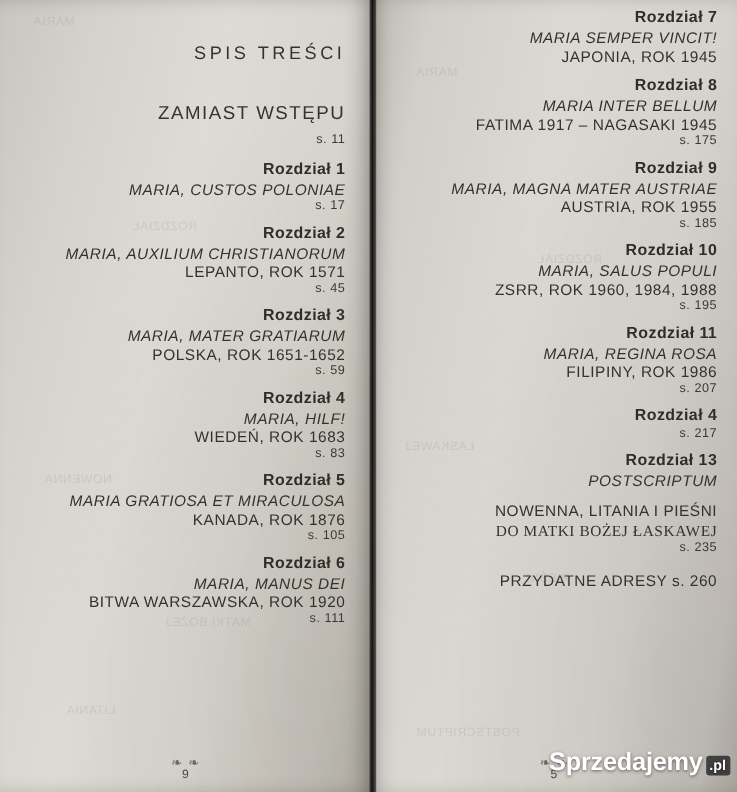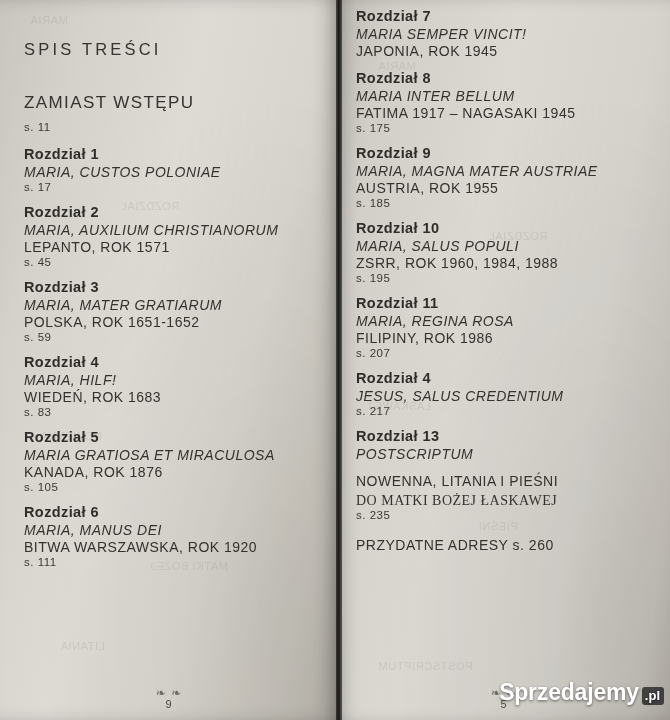--- a/index.html
+++ b/index.html
@@ -64,21 +64,21 @@
     transform: scaleX(-1);
     white-space: nowrap;
     pointer-events: none;
     font-family: "Liberation Sans", sans-serif;
   }
 
   .content {
     position: relative;
     z-index: 2;
     color: #33312e;
-    text-align: left;
+    text-align: right;
   }
   .content-left { padding: 34px 24px 0 24px; }
   .content-right { padding: 8px 18px 0 18px; }
 
   .toc-title {
     font-size: 16.5px;
     letter-spacing: 3.2px;
     margin: 6px 0 34px 0;
     color: #35332f;
   }
@@ -284,21 +284,20 @@
 
       <div class="entry">
         <div class="ch-num">Rozdział 11</div>
         <div class="ch-title">MARIA, REGINA ROSA</div>
         <div class="ch-sub">FILIPINY, ROK 1986</div>
         <div class="ch-page">s. 207</div>
       </div>
 
       <div class="entry">
         <div class="ch-num">Rozdział 4</div>
-        <div class="ch-title">JESUS, SALUS CREDENTIUM</div>
         <div class="ch-page">s. 217</div>
       </div>
 
       <div class="entry">
         <div class="ch-num">Rozdział 13</div>
         <div class="ch-title">POSTSCRIPTUM</div>
       </div>
 
       <div class="tail">NOWENNA, LITANIA I PIEŚNI</div>
       <div class="tail tail-2">DO MATKI BOŻEJ ŁASKAWEJ</div>

